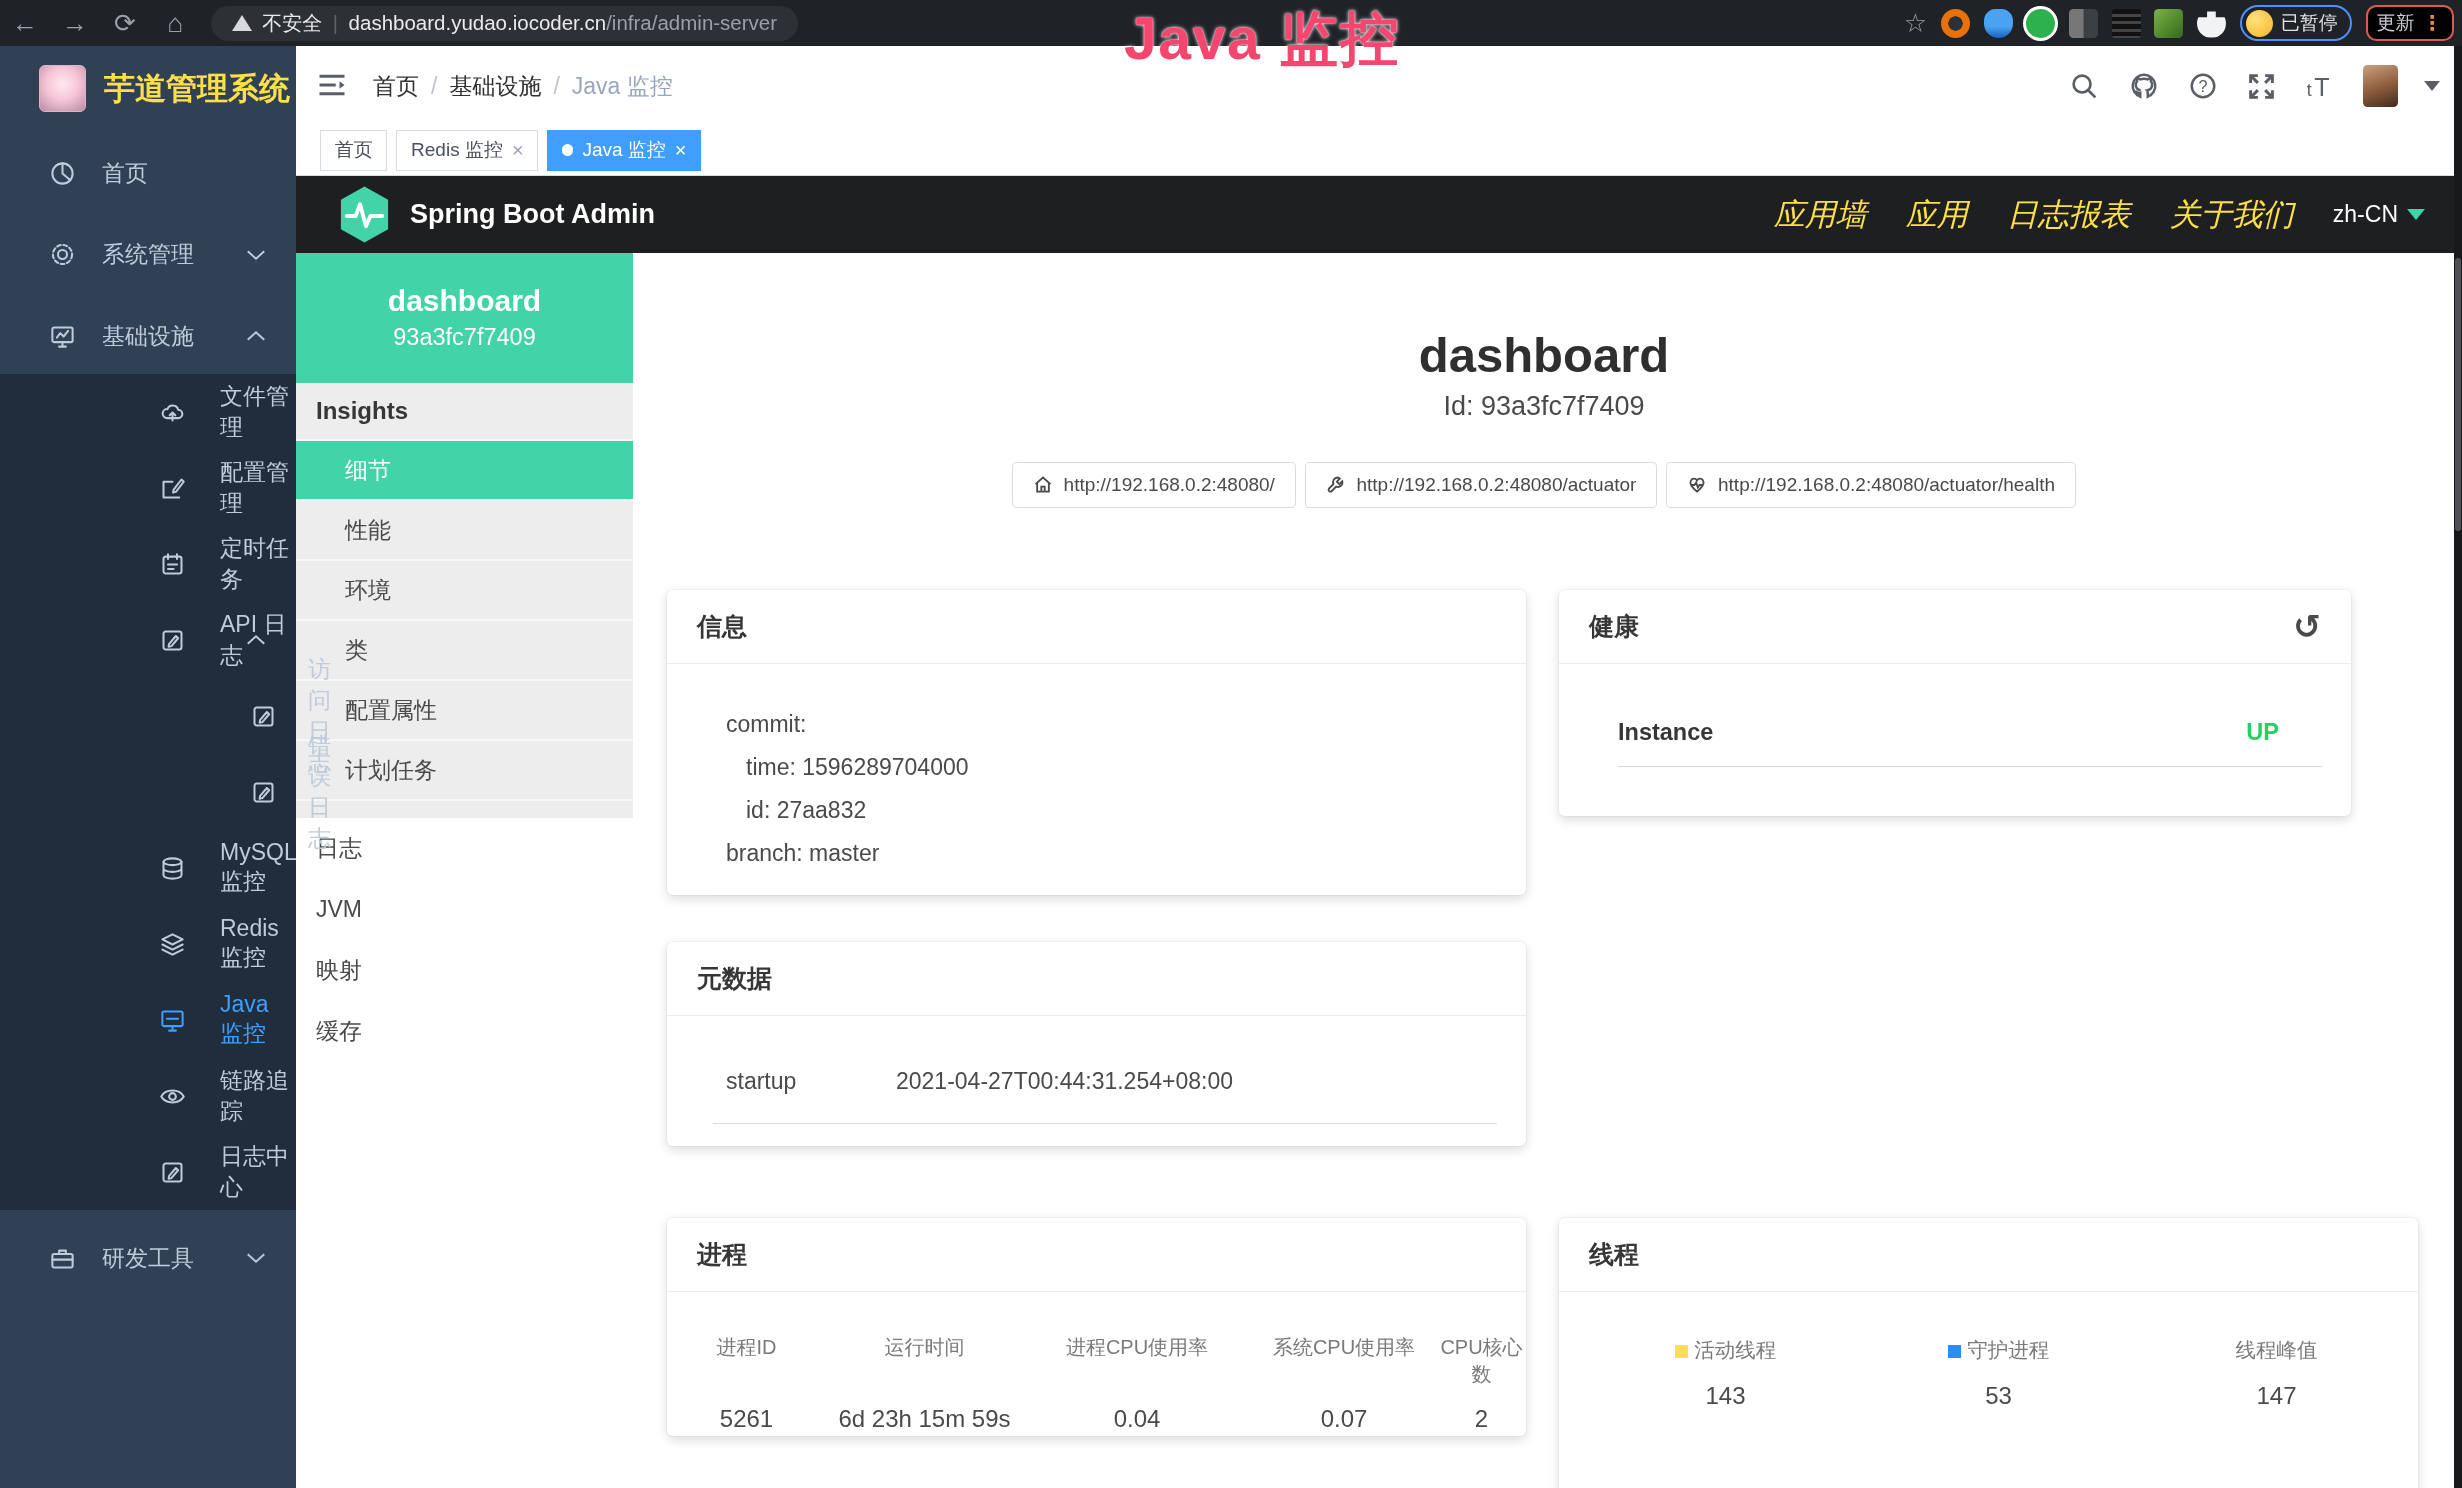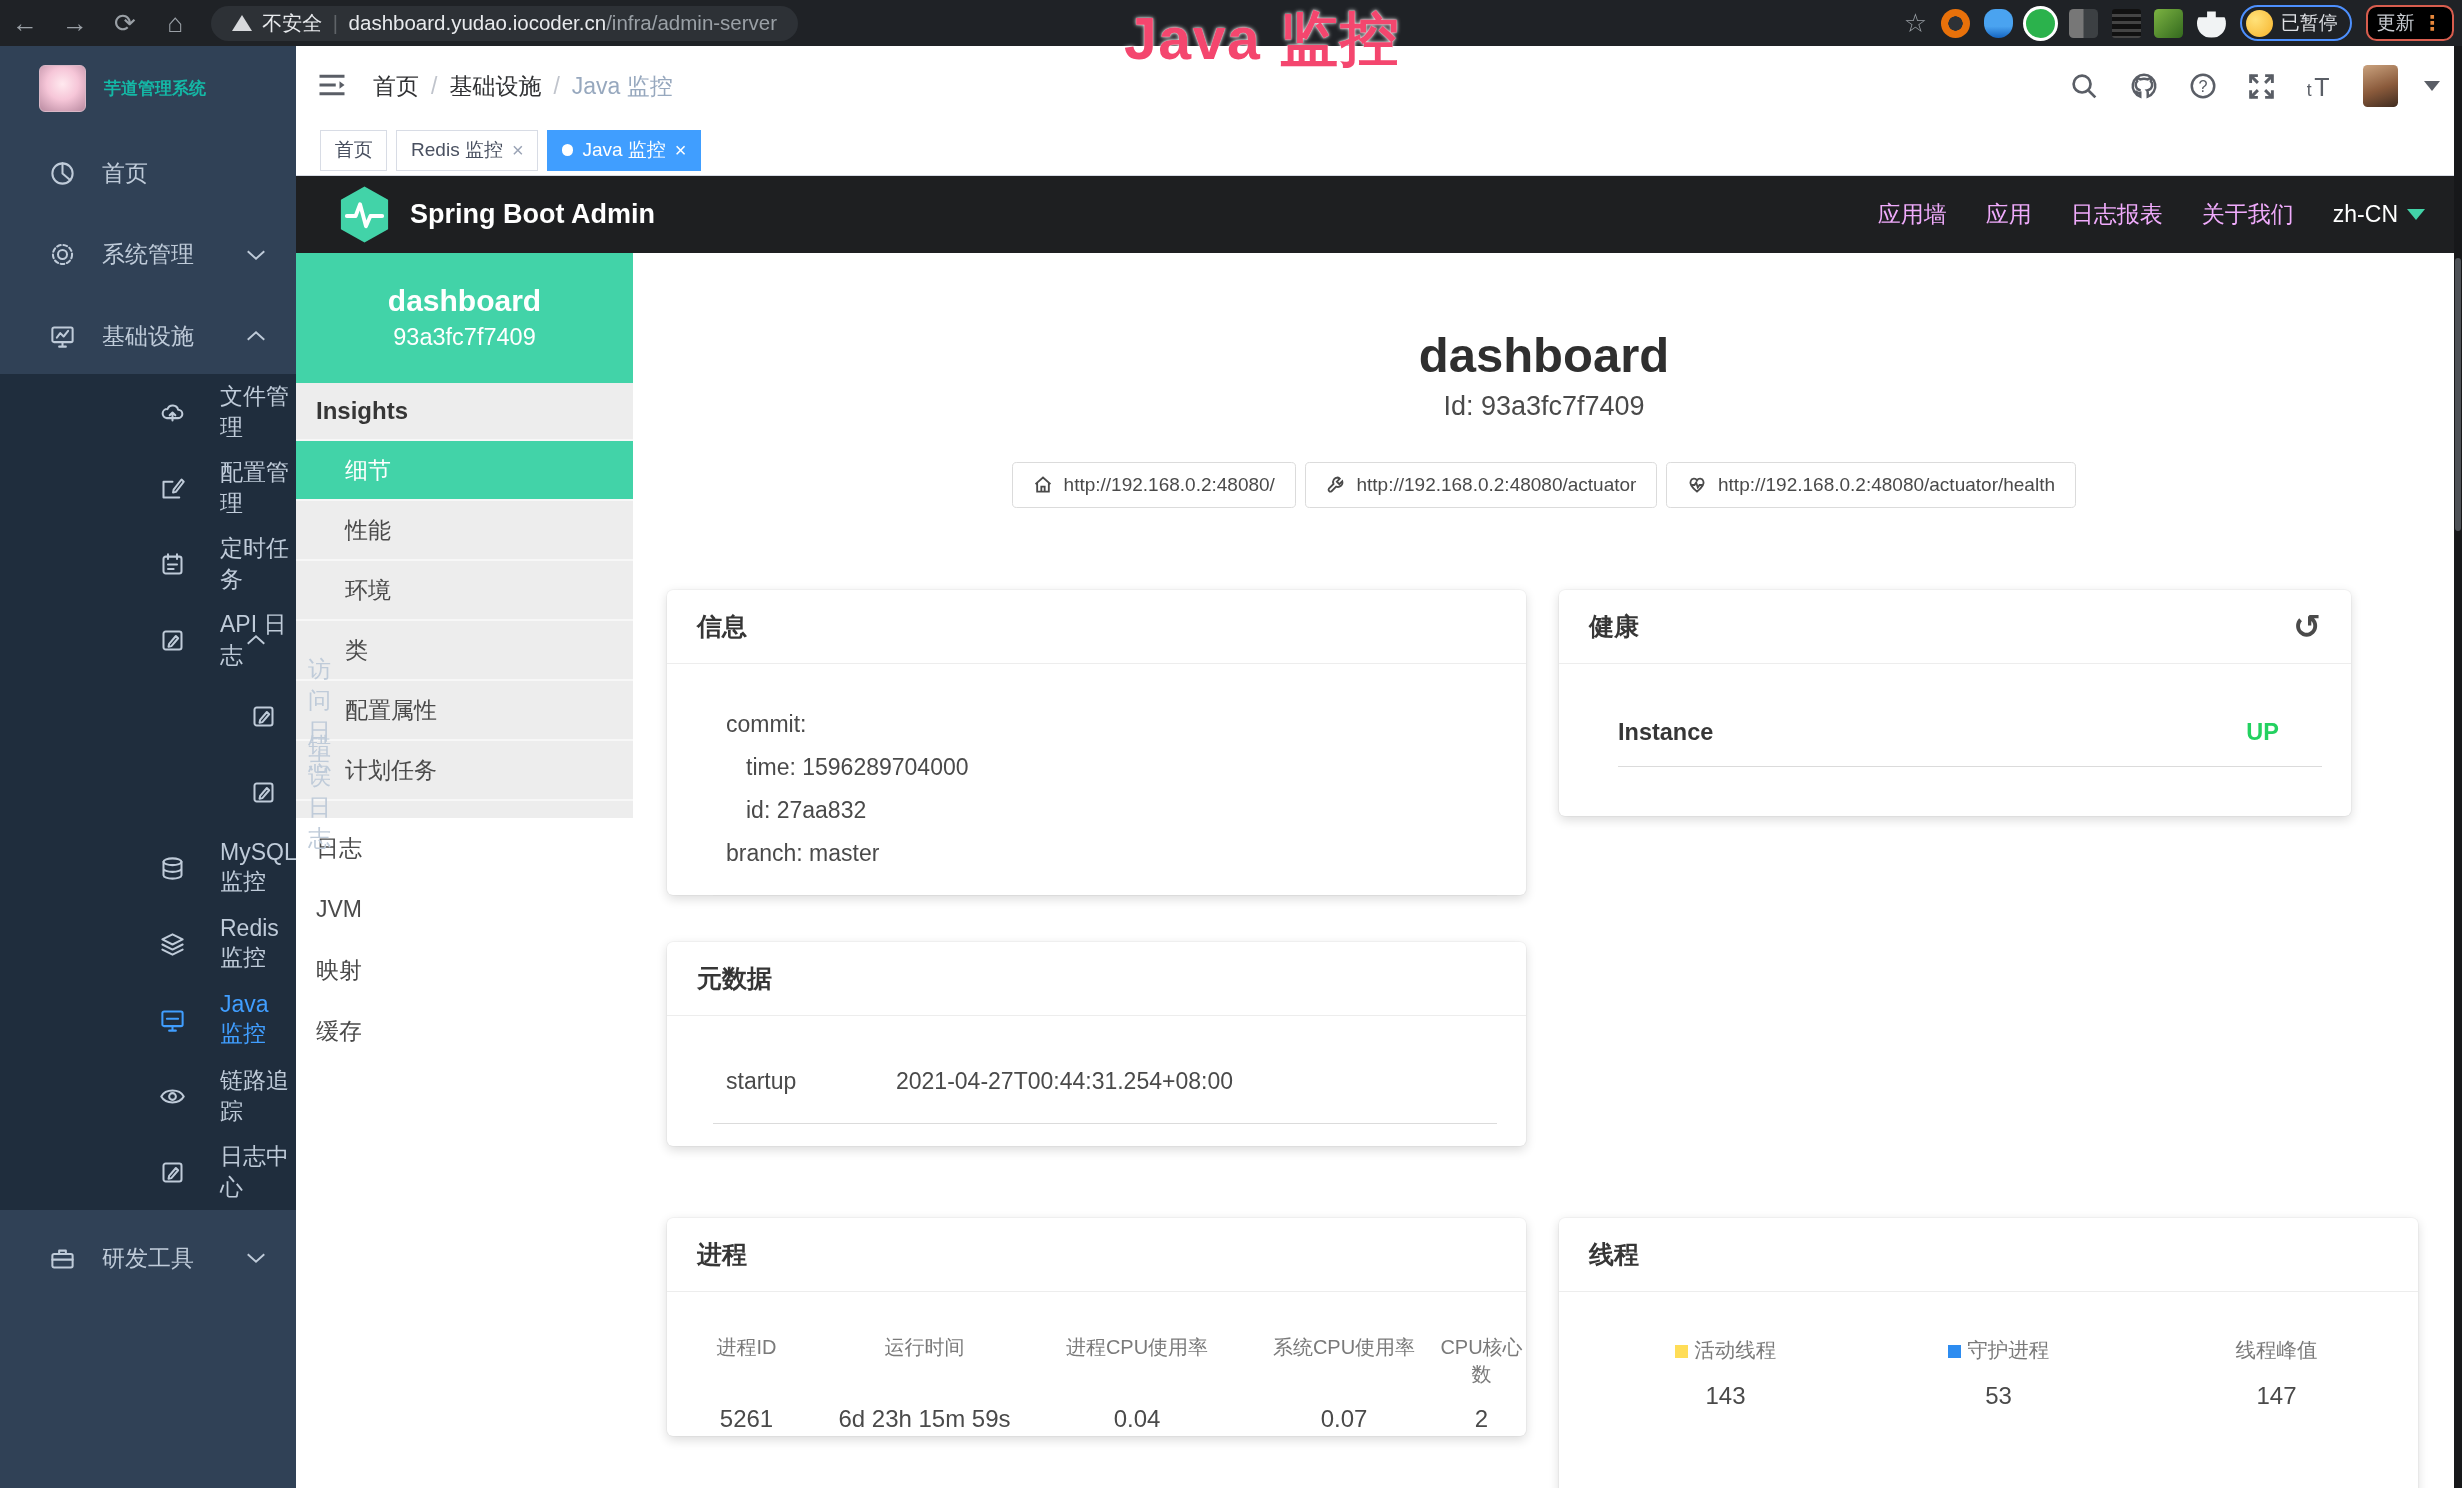--- a/index.html
+++ b/index.html
@@ -44,40 +44,40 @@
   .tag { height:41px; display:flex; align-items:center; gap:9px; border:1.5px solid #d8dce5; background:#fff; color:#495060; font-size:19px; padding:0 13.7px; cursor:pointer; }
   .tag .x { color:#9aa3b5; font-size:20px; }
   .tag.active { background:#409eff; border-color:#409eff; color:#fff; }
   .tag.active .x { color:#fff; }
   .tag-dot { width:11.4px; height:11.4px; border-radius:50%; background:#fff; }
 
   
   .app-sidebar { position:absolute; left:0; top:46px; width:296px; height:1443px; background:#304156; z-index:20; }
   .logo-row { height:85px; display:flex; align-items:center; padding-left:39px; }
   .logo-img { width:47px; height:47px; border-radius:6px; background:radial-gradient(circle at 50% 40%,#ffe9ef 0%,#f6c6d8 45%,#b98aa0 100%); border:0.8px solid #d9b7c6; }
-  .logo-title { color:#14b8a6; font-size:17px; font-weight:bold; margin-left:18px; }
+  .logo-title { color:#fde047; font-size:31px; font-weight:bold; margin-left:18px; }
   .nav-row { position:relative; height:76px; display:flex; align-items:center; color:#bfcbd9; font-size:23px; cursor:pointer; }
   .nav-row .mi { position:absolute; left:49px; width:27px; height:27px; }
   .nav-row .lbl { margin-left:102px; }
   .nav-row.l1 .mi { left:159px; }
   .nav-row.l1 .lbl { margin-left:220px; }
   .nav-row.l2 .mi { left:250px; }
   .nav-row.l2 .lbl { margin-left:308px; }
   .nav-row .chev { position:absolute; right:30px; }
   .submenu { background:#1f2d3d; }
   .nav-row.active, .nav-row.active .lbl { color:#409eff; }
   svg.ic { stroke:#bfcbd9; fill:none; stroke-width:1.8; stroke-linecap:round; stroke-linejoin:round; }
   .nav-row.active svg.ic { stroke:#409eff; }
 
   
   .sba-nav { position:absolute; left:296px; top:176px; width:2159px; height:77px; background:#1e1f21; display:flex; align-items:center; z-index:5; }
   .sba-brand { display:flex; align-items:center; gap:18px; margin-left:41px; }
   .sba-brand-name { color:#fff; font-size:27px; font-weight:bold; }
   .sba-links { position:absolute; right:30px; display:flex; align-items:center; gap:39px; }
-  .sba-link { color:#f0abfc; font-size:23px; cursor:pointer; }
+  .sba-link { color:#fde047; font-size:31px; cursor:pointer;font-style:italic; }
   .sba-lang { color:#fff; font-size:23px; display:flex; align-items:center; gap:9px; cursor:pointer; }
   .caret-teal { width:0; height:0; border-left:9px solid transparent; border-right:9px solid transparent; border-top:11.4px solid #42d3a8; }
 
   
   .sba-side { position:absolute; left:296px; top:253px; width:337px; height:1236px; background:#fff; z-index:4; }
   .sba-side-head { height:130px; background:#42d3a8; color:#fff; text-align:center; padding-top:29px; }
   .sba-side-head .nm { font-size:30px; font-weight:bold; line-height:38px; }
   .sba-side-head .id { font-size:23.5px; line-height:35px; }
   .grp { background:#ededed; }
   .grp-head { height:58px; display:flex; align-items:center; padding-left:20px; font-size:24px; font-weight:bold; color:#363636; border-bottom:2.3px solid #f7f7f7; }

